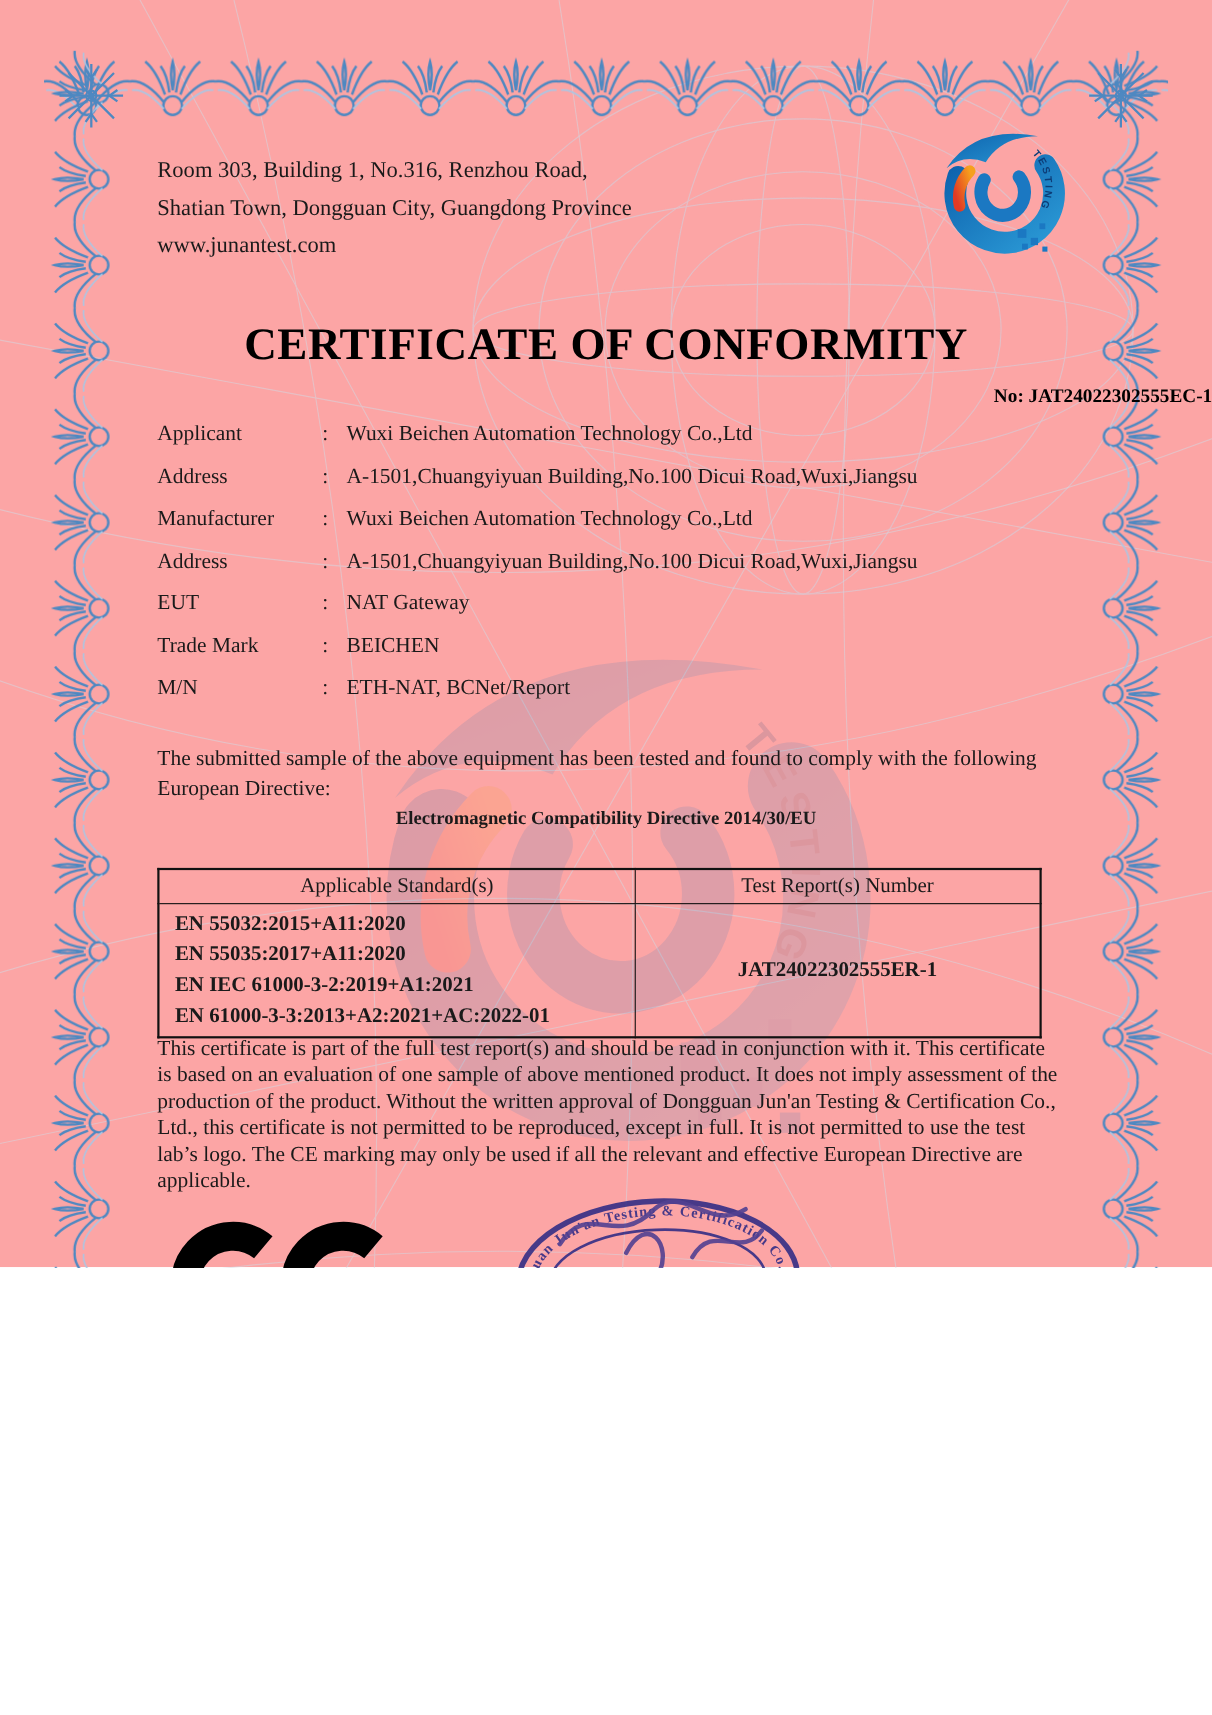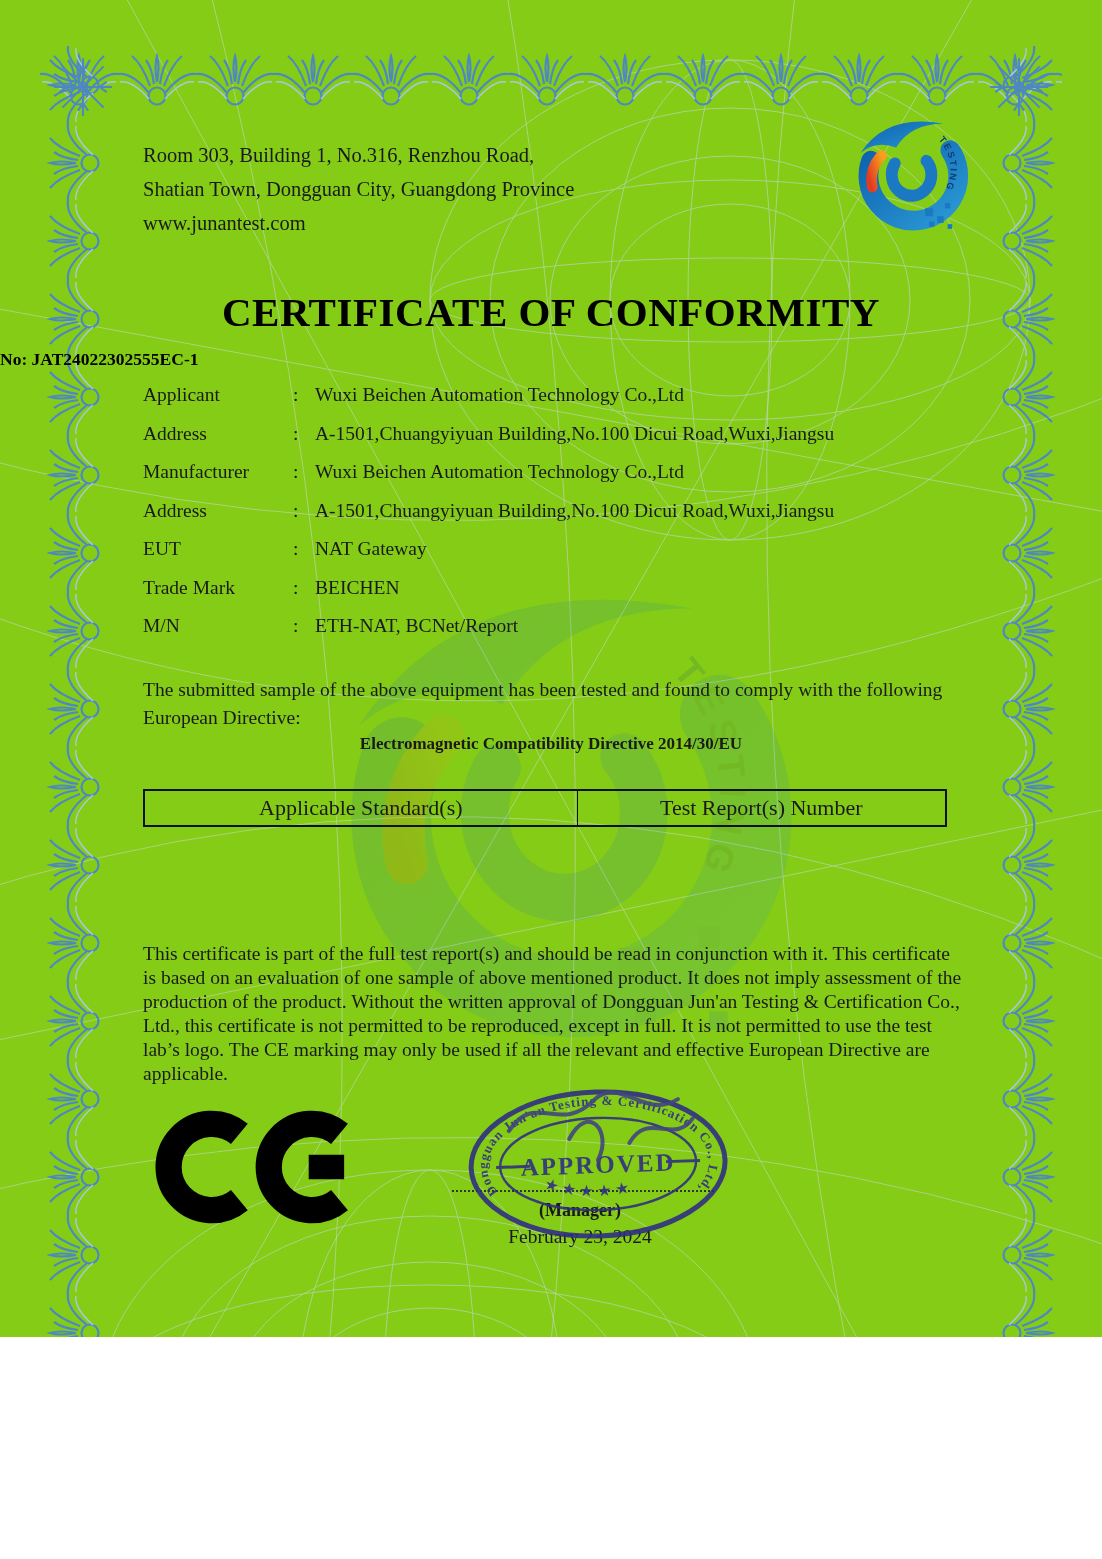--- a/index.html
+++ b/index.html
@@ -1,50 +1,50 @@
 <!DOCTYPE html>
 <html><head>
 <meta charset="utf-8">
 <style>
   html,body{margin:0;padding:0;background:#fff;}
-  .page{position:relative;width:1102px;height:1337px;background:#84cc16;overflow:hidden;
+  .page{position:relative;width:1102px;height:1152px;background:#fca5a5;overflow:hidden;
         font-family:"Liberation Serif", serif;color:#1a1a1a;}
   .abs{position:absolute;}
   
   .bg{left:0;top:0;z-index:0;}
   
   .lace{z-index:1;}
   .lace-top{left:40px;top:46px;}
   .lace-bottom{left:40px;top:1447px;transform:scaleY(-1);}
   .lace-left{left:40px;top:46px;}
   .lace-right{left:996px;top:46px;transform:scaleX(-1);}
   .flake{z-index:1;}
   
   .watermark{left:285px;top:545px;z-index:1;opacity:.13;}
   
   .addr{left:143px;top:138px;z-index:2;font-size:20.5px;line-height:34px;}
   .logo{left:842px;top:108px;z-index:2;}
   
   .title{left:0;top:288px;width:1102px;text-align:center;z-index:2;
          font-size:41px;font-weight:bold;letter-spacing:.5px;color:#000;}
-  .certno{left:0;top:349px;width:1102px;text-align:left;z-index:2;
+  .certno{left:0;top:349px;width:1102px;text-align:right;z-index:2;
           font-size:17.5px;font-weight:bold;color:#000;}
   
   .fields{left:143px;top:384px;width:830px;z-index:2;font-size:19.5px;}
   .frow{display:flex;margin-bottom:16.5px;}
   .flabel{width:150px;flex:none;}
   .fcolon{width:22px;flex:none;}
   .fvalue{flex:1;}
   
   .intro{left:143px;top:676px;width:822px;z-index:2;font-size:19.5px;line-height:28px;}
   .directive{left:0;top:734px;width:1102px;text-align:center;z-index:2;font-size:17px;font-weight:bold;}
   .stdline{left:143px;top:763px;width:822px;z-index:2;font-size:19.5px;}
   
   .stable{left:143px;top:789px;width:804px;z-index:2;border:2px solid #111;border-collapse:collapse;}
-  .stable td{border:1.5px solid #111;font-size:22px;vertical-align:middle;margin-left:16px;}
+  .stable td{border:1.5px solid #111;font-size:19px;vertical-align:middle;margin-left:16px;}
   .th{ text-align:center;font-size:20px;padding:4px 2px;}
   .std-cell{padding:4px 2px 4px 14px;font-weight:bold;line-height:28px;}
   .rep-cell{text-align:center;font-weight:bold;font-size:20px;width:46%;}
   
   .disc{left:143px;top:942px;width:824px;z-index:2;font-size:19.5px;line-height:24px;}
   
   .ce{left:150px;top:1086px;z-index:2;}
   .sigline{left:452px;top:1160px;width:262px;height:30px;border-bottom:2px dotted #333;z-index:2;}
   .manager{left:430px;top:1200px;width:300px;text-align:center;z-index:2;font-size:18px;font-weight:bold;}
   .certdate{left:430px;top:1226px;width:300px;text-align:center;z-index:2;font-size:19.5px;}
@@ -243,20 +243,29 @@
 
   <div class="abs intro">The submitted sample of the above equipment has been tested and found to comply with the following European Directive:</div>
   <div class="abs directive">Electromagnetic Compatibility Directive 2014/30/EU</div>
 
   <table class="abs stable">
     <tbody>
       <tr>
         <td class="th">Applicable Standard(s)</td>
         <td class="th rep-cell" style="font-weight:normal;">Test Report(s) Number</td>
       </tr>
+      <tr>
+        <td class="std-cell">
+          <div>EN 55032:2015+A11:2020</div>
+          <div>EN 55035:2017+A11:2020</div>
+          <div>EN IEC 61000-3-2:2019+A1:2021</div>
+          <div>EN 61000-3-3:2013+A2:2021+AC:2022-01</div>
+        </td>
+        <td class="rep-cell">JAT24022302555ER-1</td>
+      </tr>
     </tbody>
   </table>
 
   <div class="abs disc">This certificate is part of the full test report(s) and should be read in conjunction with it. This certificate is based on an evaluation of one sample of above mentioned product. It does not imply assessment of the production of the product. Without the written approval of Dongguan Jun'an Testing &amp; Certification Co., Ltd., this certificate is not permitted to be reproduced, except in full. It is not permitted to use the test lab’s logo. The CE marking may only be used if all the relevant and effective European Directive are applicable.</div>
 
   <svg class="abs ce" width="208" height="162" viewBox="0 0 270 170" aria-label="CE">
     <g stroke="#000" fill="none" stroke-width="34">
       <path d="M116,42 A56,56 0 1 0 116,128"></path>
       <path d="M246,42 A56,56 0 1 0 246,128"></path>
       <line x1="206" y1="85" x2="252" y2="85" stroke-width="32"></line>

